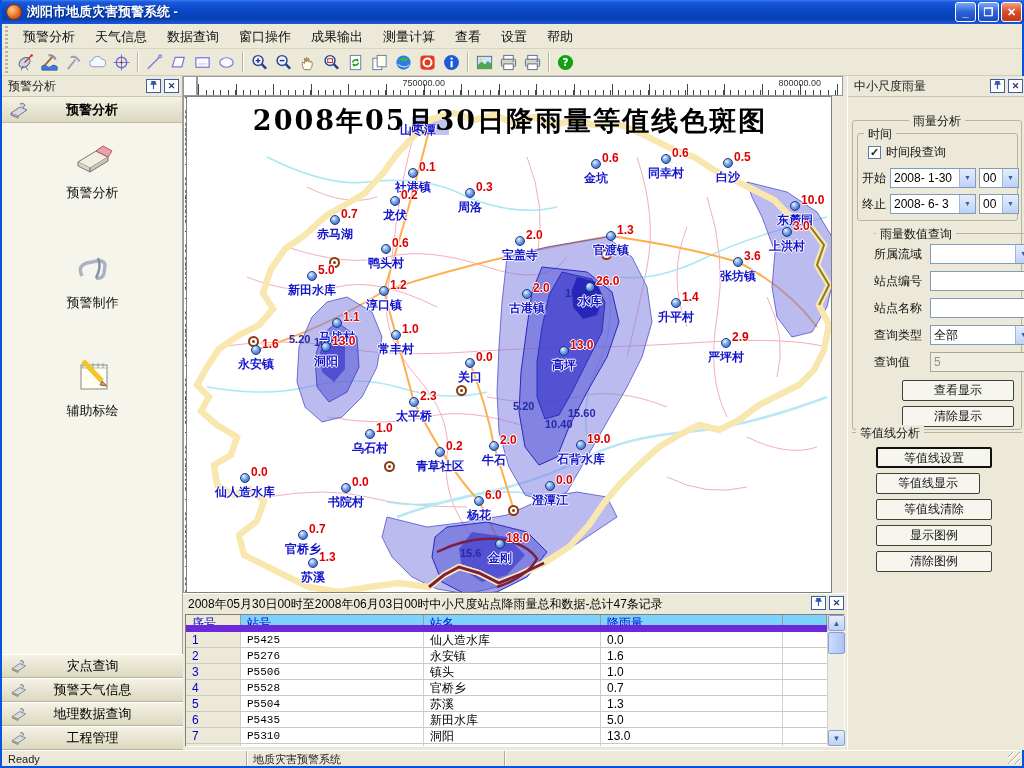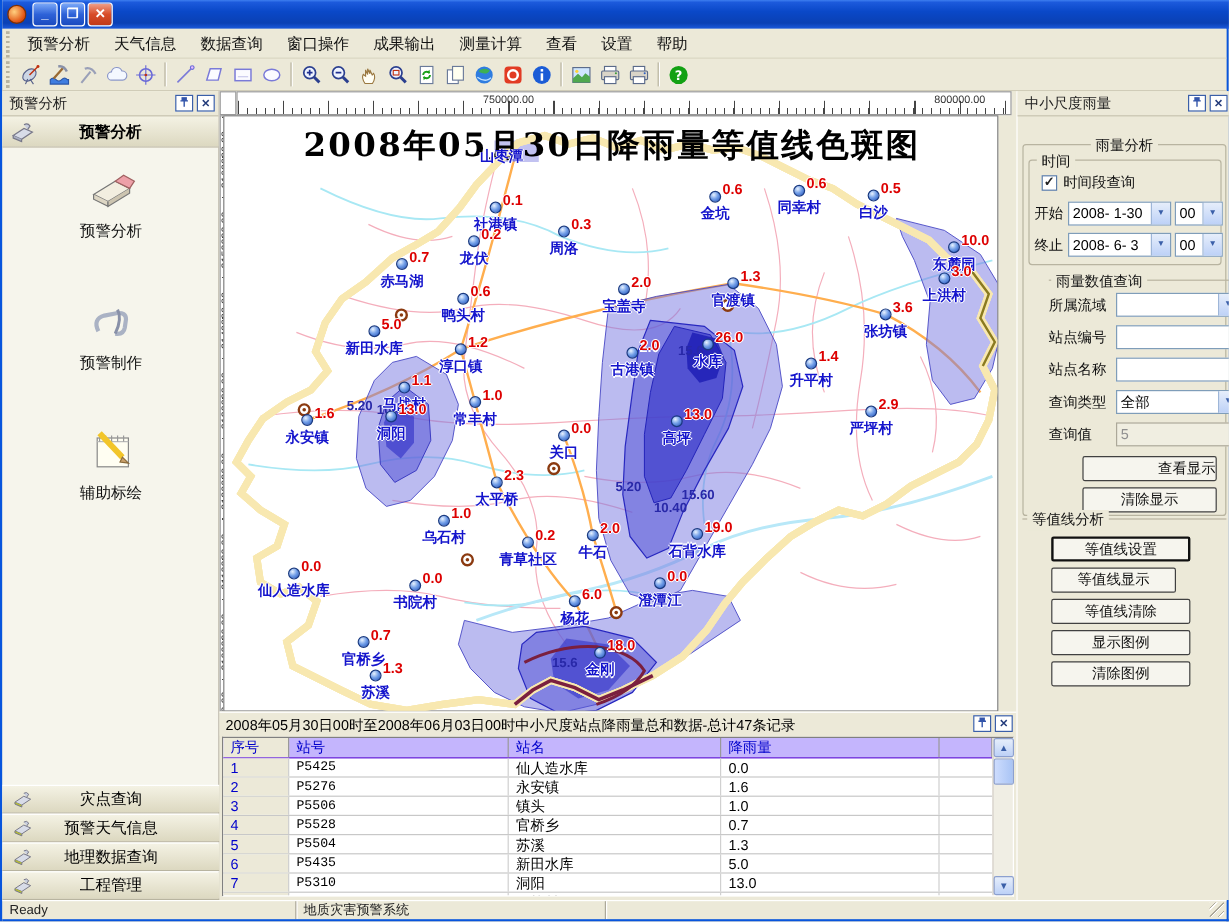--- a/index.html
+++ b/index.html
@@ -88,21 +88,21 @@
   .place { position:absolute; font-size:12px; font-weight:bold; color:#1414CC; white-space:nowrap;
     text-shadow:1px 0 0 #fff,-1px 0 0 #fff; }
 
   
   .tpanel { position:absolute; left:0; top:517px; width:664px; height:157px; background:#ECE9D8; }
   .ttitle { position:relative; height:20px; background:#ECE9D8; border-top:1px solid #fff; font-size:12px;
     line-height:20px; padding-left:5px; }
   .tblwrap { position:absolute; left:2px; top:21px; width:660px; height:133px; background:#fff;
     border:1px solid #808080; border-bottom-color:#fff; border-right-color:#fff; }
   .trow { display:flex; height:16px; border-bottom:1px solid #c8c8c8; font-size:12px; }
-  .trow.head { height:17px; background:#c4b5fd; border-bottom:1px solid #6d28d9; }
+  .trow.head { height:17px; background:#7dd3fc; border-bottom:7px solid #6d28d9; }
   .trow.head .tc { color:#0000CC; border-right:1px solid #999; }
   .tc { padding:0 6px; line-height:16px; border-right:1px solid #d0d0d0; overflow:hidden; white-space:nowrap; }
   .c0 { width:55px; background:#ECE9D8; color:#0000CC; }
   .trow.head .c0 { color:#0000CC; }
   .c1 { width:183px; font-family:"Liberation Mono",monospace; font-size:11px; }
   .trow.head .c1 { font-family:"Liberation Sans",sans-serif; font-size:12px; }
   .c2 { width:177px; }
   .c3 { width:182px; }
   .cf { flex:1; border-right:none; }
   .vsb { position:absolute; right:0; top:0; width:17px; height:131px; background:#F0EEE4; border-left:1px solid #d4d0c8; }
@@ -138,20 +138,21 @@
   .sgrip { position:absolute; right:2px; top:752px; width:12px; height:12px;
     background:repeating-linear-gradient(135deg,transparent 0 3px,#aca899 3px 4px,#fff 4px 5px); }
 </style>
 </head>
 <body>
 
 <div id="app">
 
   <div class="titlebar">
     <div class="app-icon"></div>
+    <div class="wtitle">浏阳市地质灾害预警系统 -</div>
     <div class="winbtns">
       <div class="wbtn">_</div>
       <div class="wbtn">❐</div>
       <div class="wbtn close">✕</div>
     </div>
   </div>
 
   <div class="menubar">
     <div class="grip"></div>
     <div id="menu-items" style="display:flex;">
@@ -843,21 +844,21 @@
           <span class="flabel" style="width:56px;">查询类型</span>
           <div class="combo" style="width:102px;">
             <span class="ctext">全部</span>
             <span class="cbtn">▼</span>
           </div>
         </div>
         <div class="field" style="left:0px; top:118px;">
           <span class="flabel" style="width:56px;">查询值</span>
           <span class="tinput dis" style="width:102px;">5</span>
         </div>
-        <div class="xbtn" style="left:28px; top:146px; width:112px;text-align:right;">查看显示</div>
+        <div class="xbtn" style="left:28px; top:146px; width:112px;">查看显示</div>
         <div class="xbtn" style="left:28px; top:170px; width:112px; top:172px;">清除显示</div>
       </div>
     </div>
 
     <div class="group" style="left:4px; top:356px; width:170px; height:150px; border-left:none; border-right:none; border-bottom:none; border-radius:0;">
       <span class="glabel" style="left:4px;">等值线分析</span>
       <div id="contour-buttons">
           <div class="xbtn def" style="left: 24px; width: 116px; top: 14px;">等值线设置</div>
           <div class="xbtn" style="left: 24px; width: 104px; top: 40px;">等值线显示</div>
           <div class="xbtn" style="left: 24px; width: 116px; top: 66px;">等值线清除</div>

